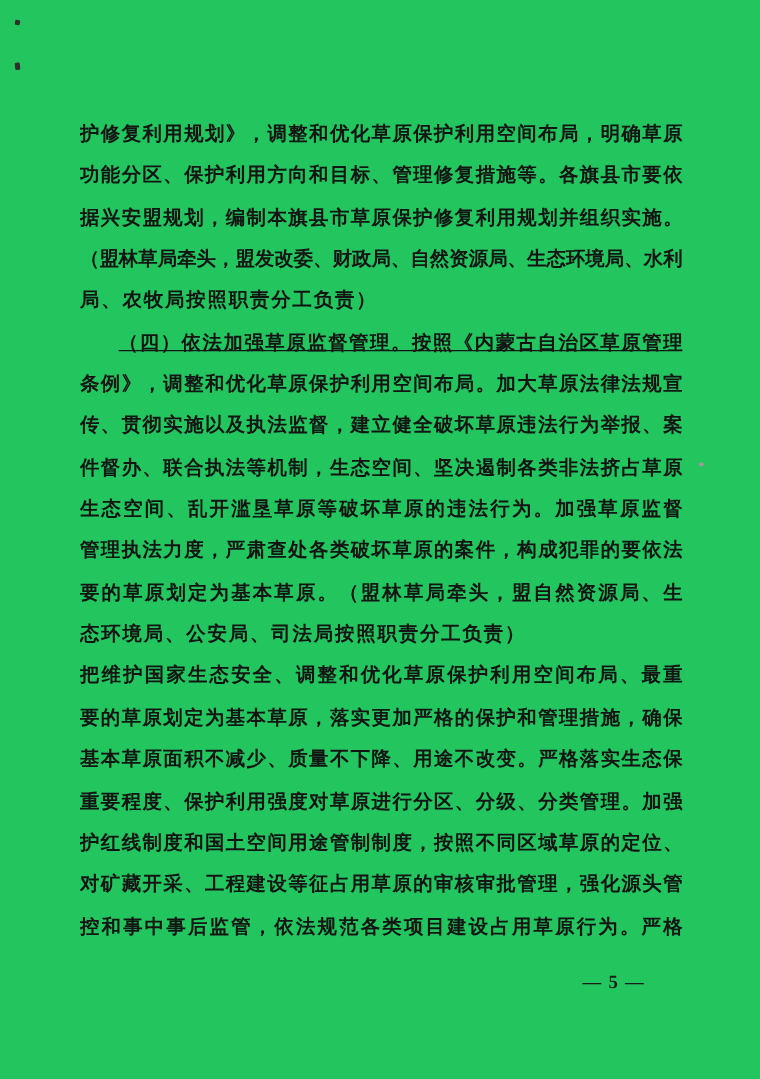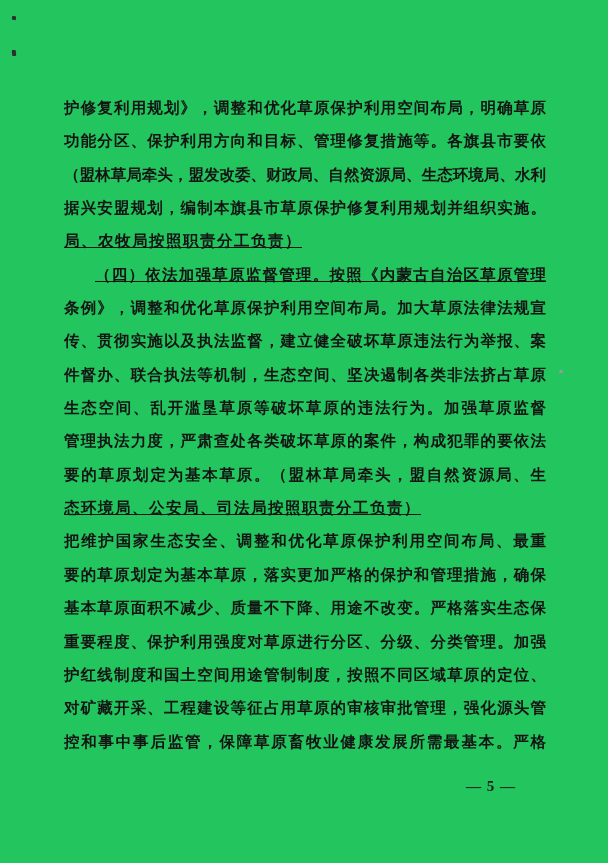--- a/index.html
+++ b/index.html
@@ -27,21 +27,20 @@
     line-height:33.35px;
     text-align:justify;
     text-align-last:justify;
     overflow:hidden;
   }
   .line.indent { text-indent:31px;text-decoration:underline; }
   .line.tail {
     text-align:center;
     text-align-last:left;
     letter-spacing:1.5px;
-    text-decoration:underline;
   }
   .pagenum {
     position:absolute;
     left:452px; top:776px;
     width:78px; height:20px;
     line-height:20px;
     text-align:center;
     font-size:15px;
     font-weight:bold;
     letter-spacing:1px;
@@ -57,35 +56,35 @@
 
 <div class="page">
 
   <span class="speck s1"></span>
   <span class="speck s2"></span>
   <span class="speck s3"></span>
 
   <div class="textblock">
     <div class="line">护修复利用规划》，调整和优化草原保护利用空间布局，明确草原</div>
     <div class="line">功能分区、保护利用方向和目标、管理修复措施等。各旗县市要依</div>
+    <div class="line">据兴安盟规划，编制本旗县市草原保护修复利用规划并组织实施。</div>
     <div class="line">（盟林草局牵头，盟发改委、财政局、自然资源局、生态环境局、水利</div>
-    <div class="line">据兴安盟规划，编制本旗县市草原保护修复利用规划并组织实施。</div>
     <div class="line tail">局、农牧局按照职责分工负责）</div>
     <div class="line indent">（四）依法加强草原监督管理。按照《内蒙古自治区草原管理</div>
     <div class="line">条例》，调整和优化草原保护利用空间布局。加大草原法律法规宣</div>
     <div class="line">传、贯彻实施以及执法监督，建立健全破坏草原违法行为举报、案</div>
     <div class="line">件督办、联合执法等机制，生态空间、坚决遏制各类非法挤占草原</div>
     <div class="line">生态空间、乱开滥垦草原等破坏草原的违法行为。加强草原监督</div>
     <div class="line">管理执法力度，严肃查处各类破坏草原的案件，构成犯罪的要依法</div>
     <div class="line">要的草原划定为基本草原。（盟林草局牵头，盟自然资源局、生</div>
     <div class="line tail">态环境局、公安局、司法局按照职责分工负责）</div>
     <div class="line">把维护国家生态安全、调整和优化草原保护利用空间布局、最重</div>
     <div class="line">要的草原划定为基本草原，落实更加严格的保护和管理措施，确保</div>
     <div class="line">基本草原面积不减少、质量不下降、用途不改变。严格落实生态保</div>
     <div class="line">重要程度、保护利用强度对草原进行分区、分级、分类管理。加强</div>
     <div class="line">护红线制度和国土空间用途管制制度，按照不同区域草原的定位、</div>
     <div class="line">对矿藏开采、工程建设等征占用草原的审核审批管理，强化源头管</div>
-    <div class="line">控和事中事后监管，保障草原畜牧业健康发展所需最基本。严格</div>
+    <div class="line">控和事中事后监管，依法规范各类项目建设占用草原行为。严格</div>
   </div>
 
   <div class="pagenum">— 5 —</div>
 
 </div>
 
 </body></html>

